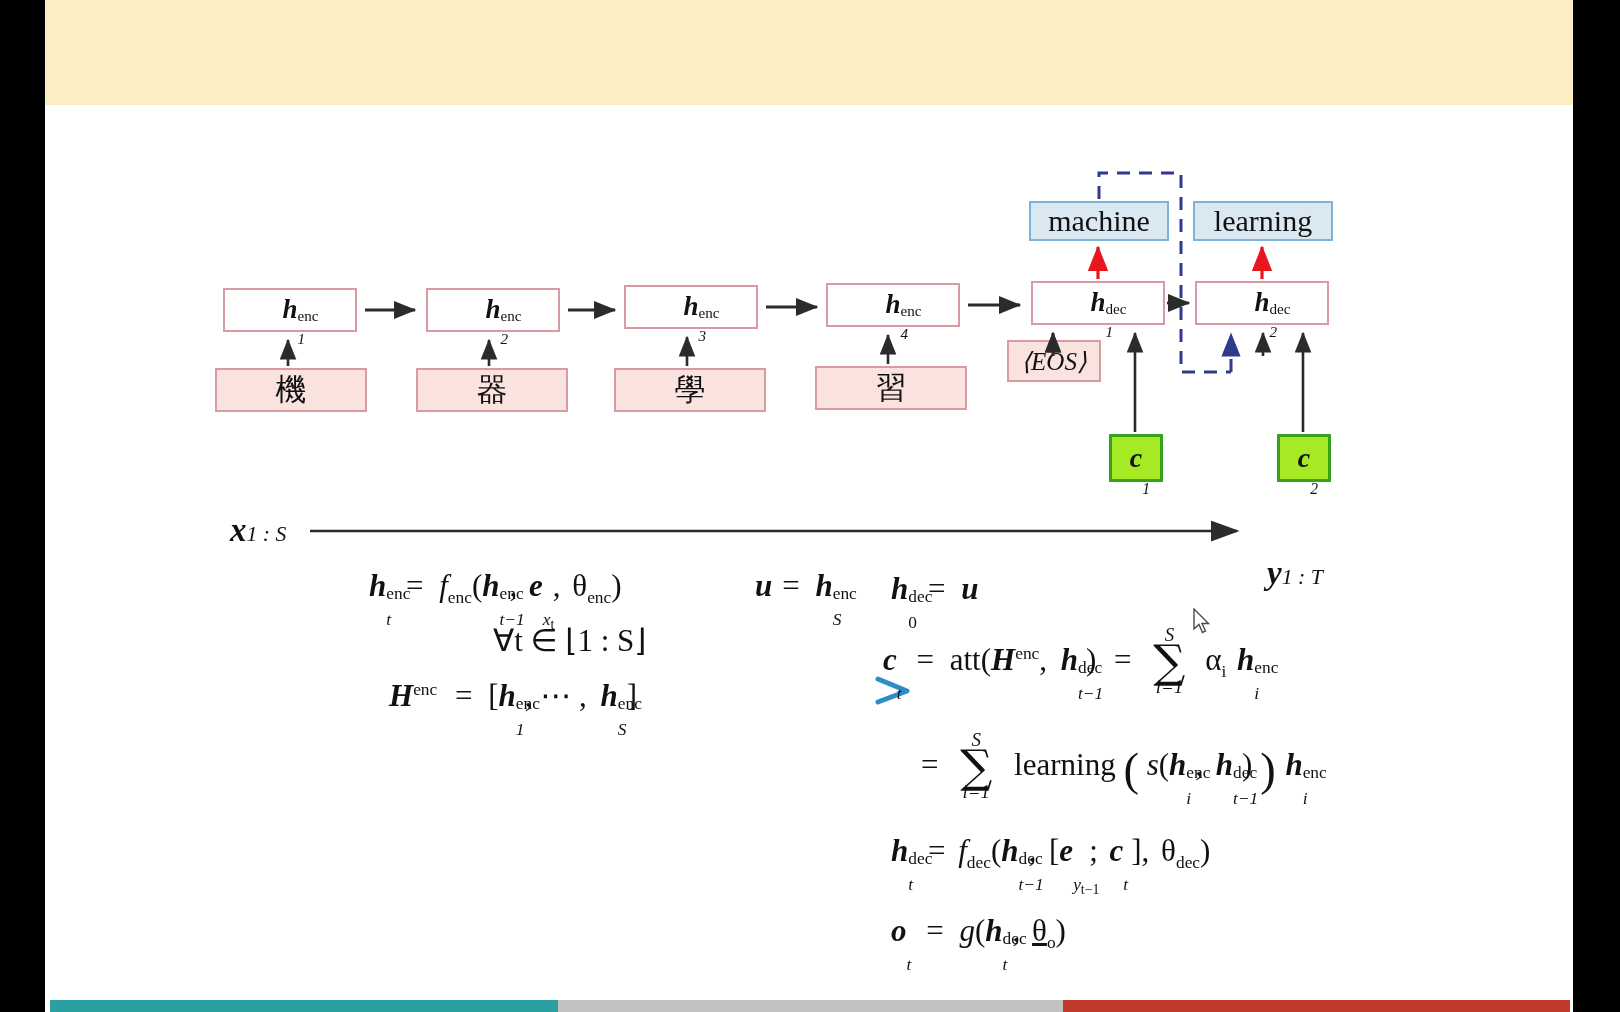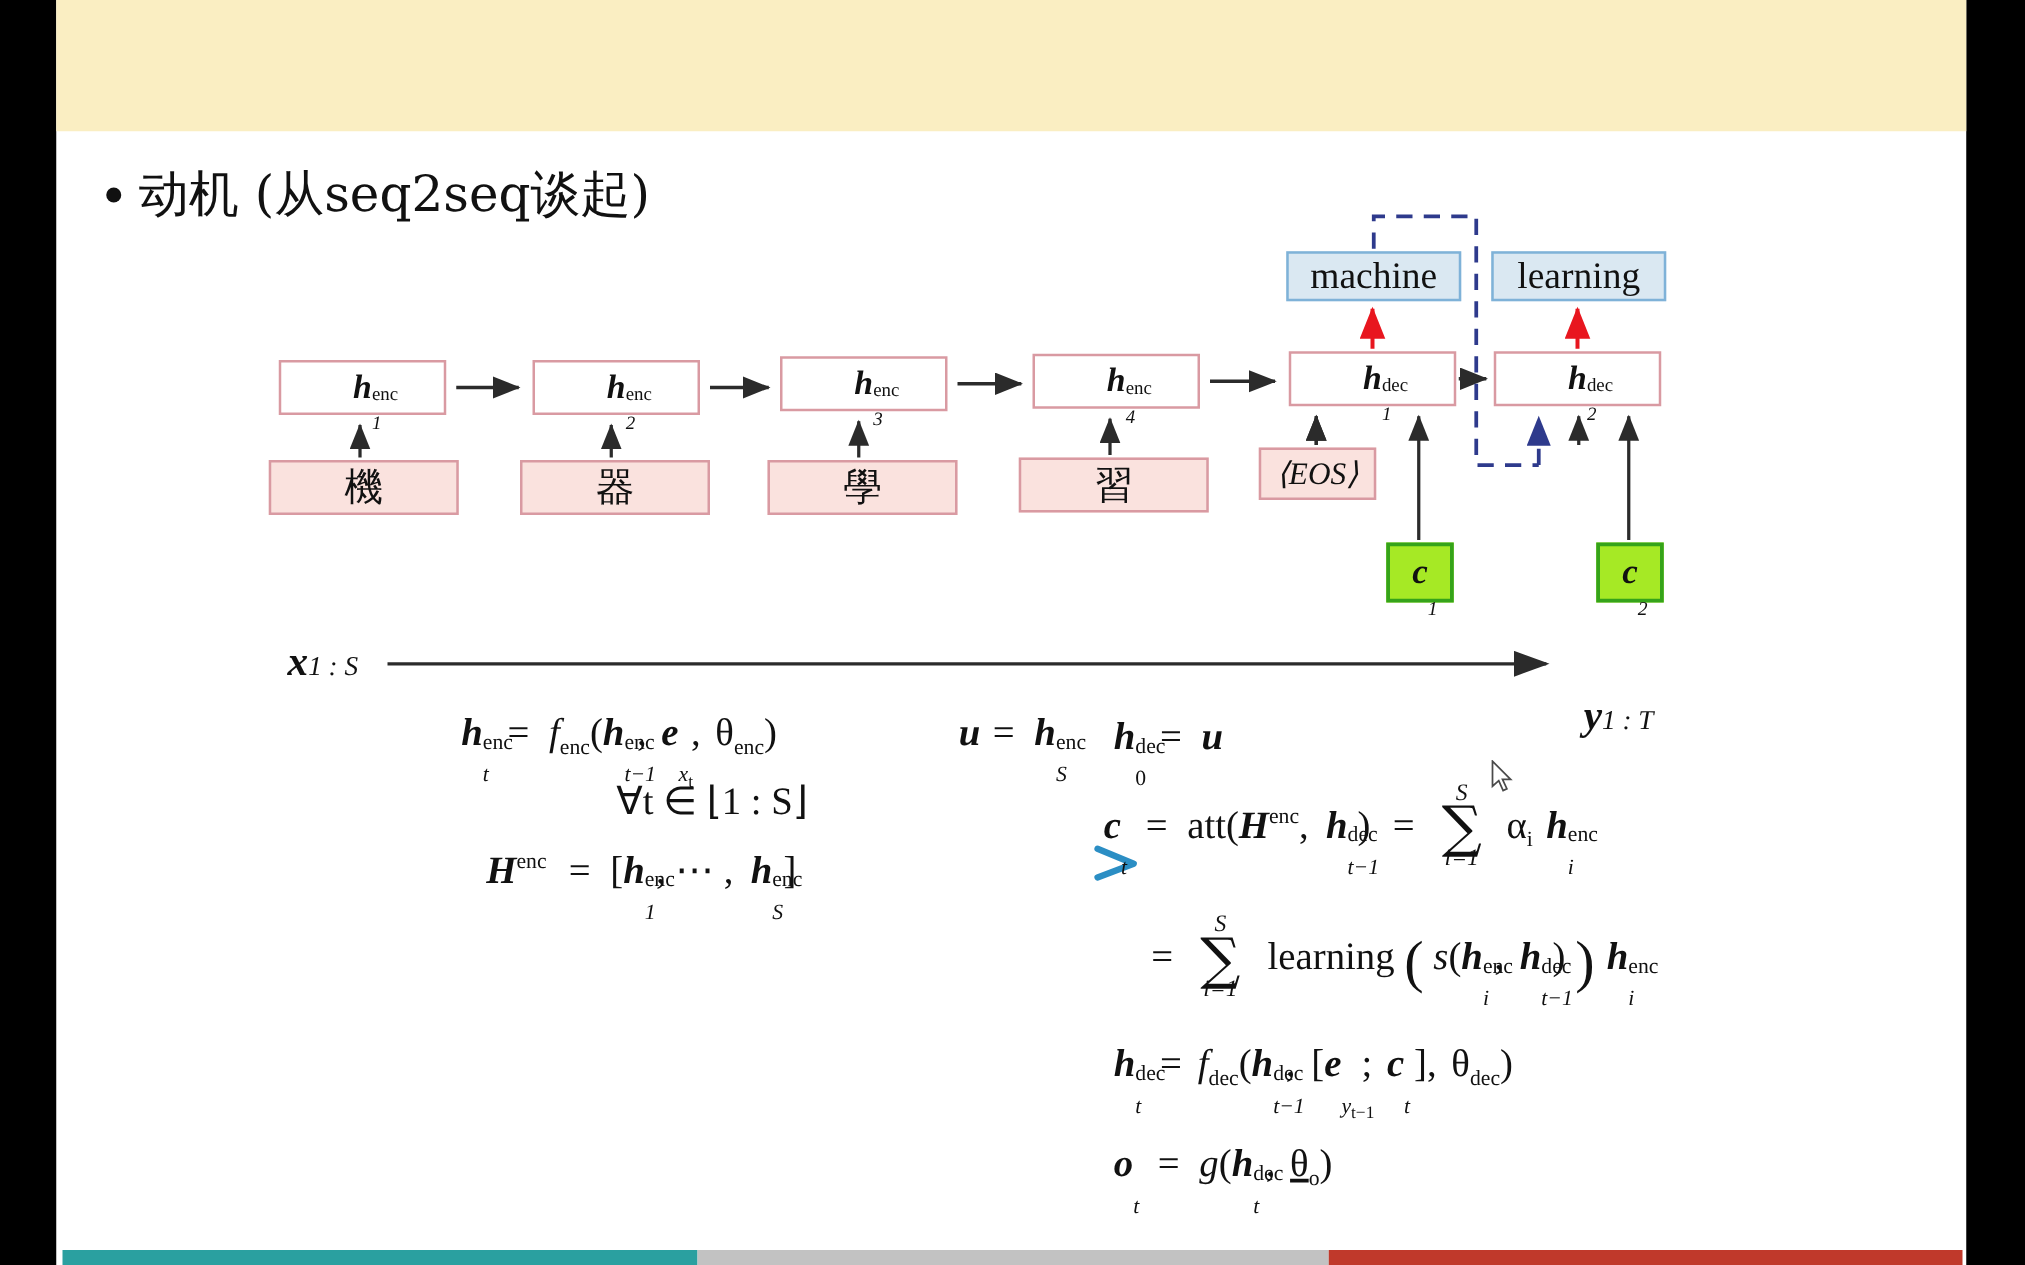--- a/index.html
+++ b/index.html
@@ -200,24 +200,20 @@
 </style>
 </head>
 <body>
 
 <div id="stage">
 
   <div id="slide">
 
     <div id="header-band"></div>
 
-    <div id="bullet-row">
-      <span id="bullet-dot"></span>
-      <span>动机 (从seq2seq谈起)</span>
-    </div>
 
     <div class="node hbox" style="left:178px; top:288px; width:134px; height:44px;">
       <span class="bi">h<span class="stack"><span class="up">enc</span><span class="dn">1</span></span></span>
     </div>
     <div class="node hbox" style="left:381px; top:288px; width:134px; height:44px;">
       <span class="bi">h<span class="stack"><span class="up">enc</span><span class="dn">2</span></span></span>
     </div>
     <div class="node hbox" style="left:579px; top:285px; width:134px; height:44px;">
       <span class="bi">h<span class="stack"><span class="up">enc</span><span class="dn">3</span></span></span>
     </div>
@@ -238,21 +234,21 @@
       <span>習</span>
     </div>
 
     <div class="node hbox" style="left:986px; top:281px; width:134px; height:44px;">
       <span class="bi">h<span class="stack"><span class="up">dec</span><span class="dn">1</span></span></span>
     </div>
     <div class="node hbox" style="left:1150px; top:281px; width:134px; height:44px;">
       <span class="bi">h<span class="stack"><span class="up">dec</span><span class="dn">2</span></span></span>
     </div>
 
-    <div class="node eosbox" style="left:962px; top:358px; width:94px; height:42px;">
+    <div class="node eosbox" style="left:962px; top:340px; width:94px; height:42px;">
       <span>⟨EOS⟩</span>
     </div>
 
     <div class="node outbox" style="left:984px; top:201px; width:140px; height:40px;">
       <span>machine</span>
     </div>
     <div class="node outbox" style="left:1148px; top:201px; width:140px; height:40px;">
       <span>learning</span>
     </div>
 
@@ -343,21 +339,21 @@
 
     <div class="formula" style="left:448px; top:625px;">∀t ∈ ⌊1 : S⌋</div>
 
     <div class="formula" style="left:344px; top:680px;">
       <span class="bi">H<sup class="t">enc</sup></span>
       <span style="margin-left:10px;">=</span>
       <span style="margin-left:8px;">[</span><span class="bi">h<span class="stack"><span class="up">enc</span><span class="dn">1</span></span></span><span style="margin-left:9px;">, ⋯ ,</span>
       <span class="bi" style="margin-left:6px;">h<span class="stack"><span class="up">enc</span><span class="dn">S</span></span></span><span style="margin-left:9px;">]</span>
     </div>
 
-    <div class="formula" style="left:710px; top:570px;margin-left:12px;">
+    <div class="formula" style="left:710px; top:570px;">
       <span class="bi">u</span><span style="margin-left:10px;">=</span>
       <span class="bi" style="margin-left:8px;">h<span class="stack"><span class="up">enc</span><span class="dn">S</span></span></span>
     </div>
 
     <div class="formula" style="left:846px; top:573px;">
       <span class="bi">h<span class="stack"><span class="up">dec</span><span class="dn" style="font-style:normal;">0</span></span></span>
       <span style="margin-left:12px;">=</span>
       <span class="bi" style="margin-left:8px;">u</span>
     </div>
 

